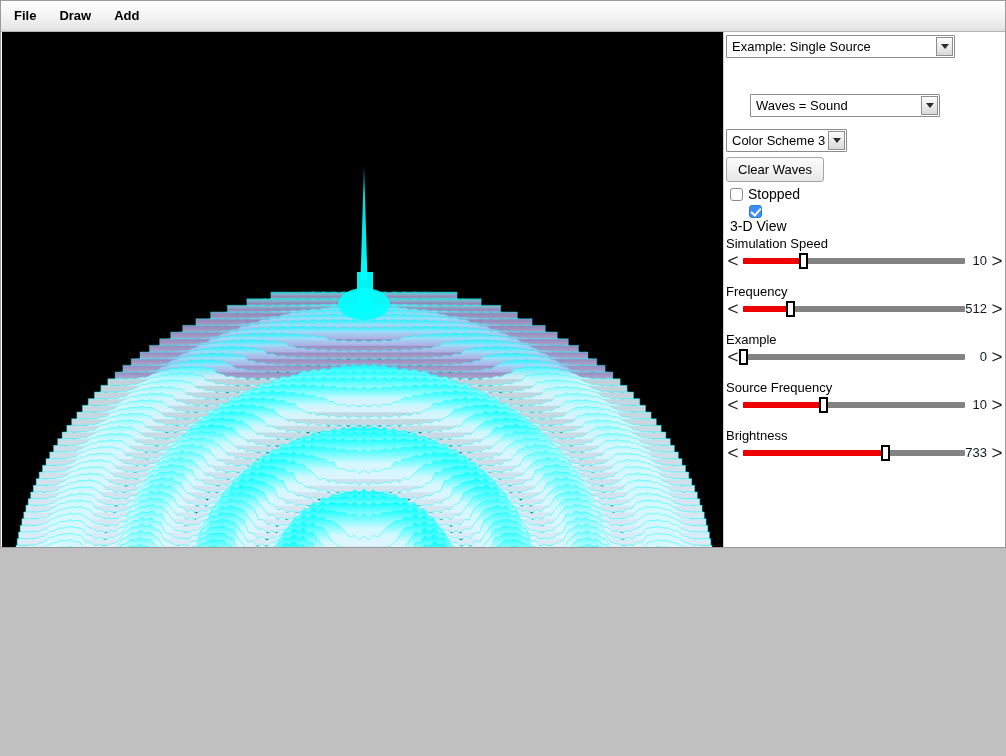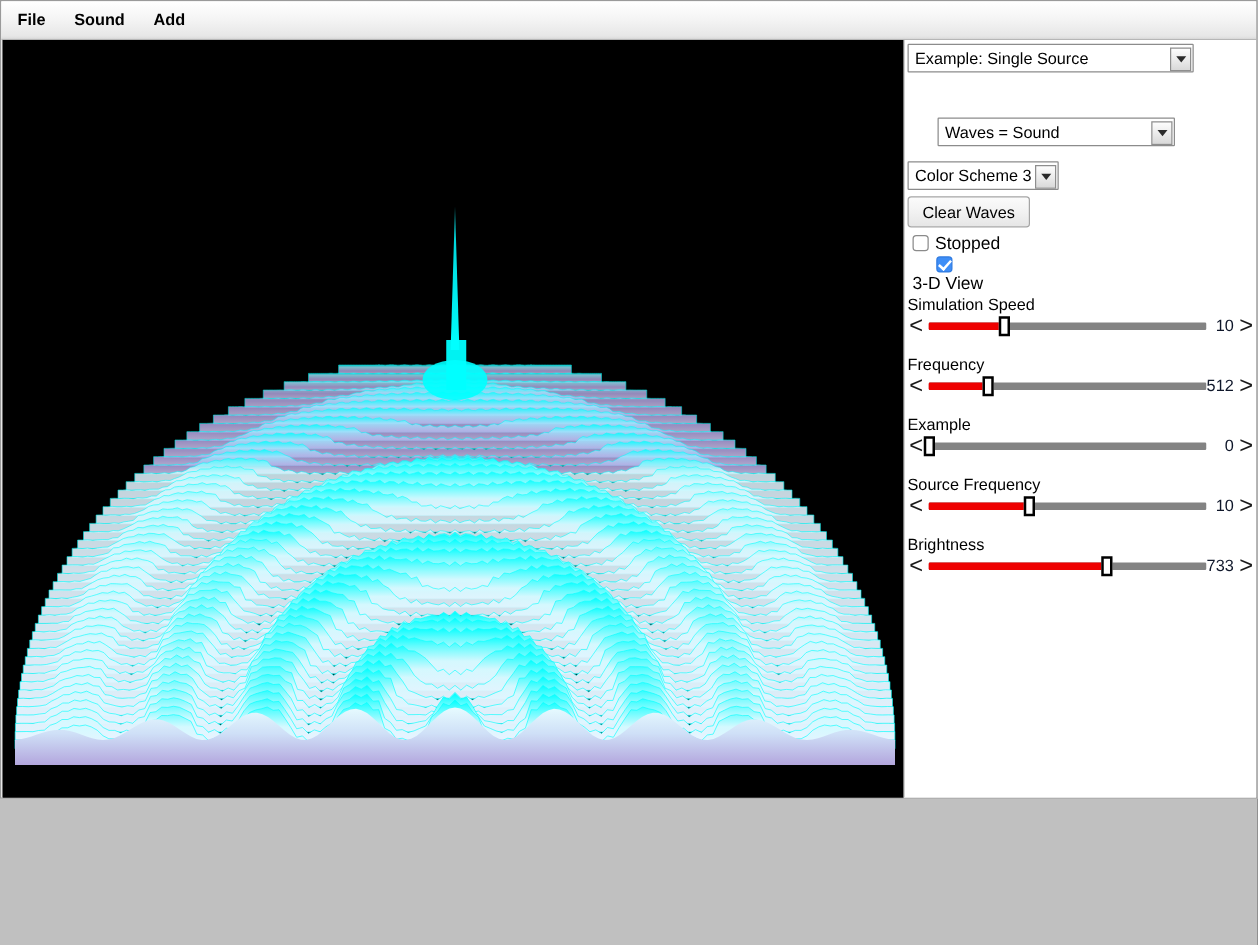--- a/index.html
+++ b/index.html
@@ -5,21 +5,21 @@
   * { box-sizing: border-box; }
   html, body {
     margin: 0; padding: 0;
     width: 1006px; height: 756px;
     overflow: hidden;
     background: #c0c0c0;
     font-family: "Liberation Sans", sans-serif;
   }
   #app {
     position: absolute; left: 0; top: 0;
-    width: 1006px; height: 639px;
+    width: 1006px; height: 548px;
     background: #ffffff;
     border: 1px solid #9a9a9a;
     overflow: hidden;
   }
 
   
   #menubar {
     position: absolute; left: 0; top: 0;
     width: 1004px; height: 31px;
     background: linear-gradient(to bottom, #ffffff 0%, #f5f5f5 45%, #e7e7e7 92%, #dcdcdc 100%);
@@ -54,21 +54,21 @@
     width: 1004px; height: 5px;
     background: #b3b3b3;
   }
 
   .select-box {
     position: absolute;
     height: 23px;
     background: #ffffff;
     border: 1px solid #8c8c8c;
     border-radius: 1px;
-    display: flex; align-items: flex-end;
+    display: flex; align-items: center;
     font-size: 13px; color: #000;
     padding-left: 5px;
     cursor: default;
     white-space: nowrap;
   }
   .select-label { flex: 1; line-height: 21px; }
   .select-arrow {
     width: 17px; height: 19px;
     margin-right: 1px;
     background: linear-gradient(to bottom,#fdfdfd 0%,#ececec 50%,#d9d9d9 100%);
@@ -177,21 +177,21 @@
     line-height: 17px;
   }
 </style>
 </head>
 <body>
 
 <div id="app">
 
   <div id="menubar">
     <div class="menu-item">File</div>
-    <div class="menu-item">Sound</div>
+    <div class="menu-item">Draw</div>
     <div class="menu-item">Add</div>
   </div>
 
   <div id="canvas-wrap">
     <svg id="wave-svg" width="721" height="719" viewBox="0 0 721 719">
       <defs>
         <linearGradient id="ridgeG" x1="0" y1="0" x2="0" y2="1">
           <stop offset="0%" stop-color="#00ffff"></stop>
           <stop offset="22%" stop-color="#5efdff"></stop>
           <stop offset="55%" stop-color="#d4f9ff"></stop>

